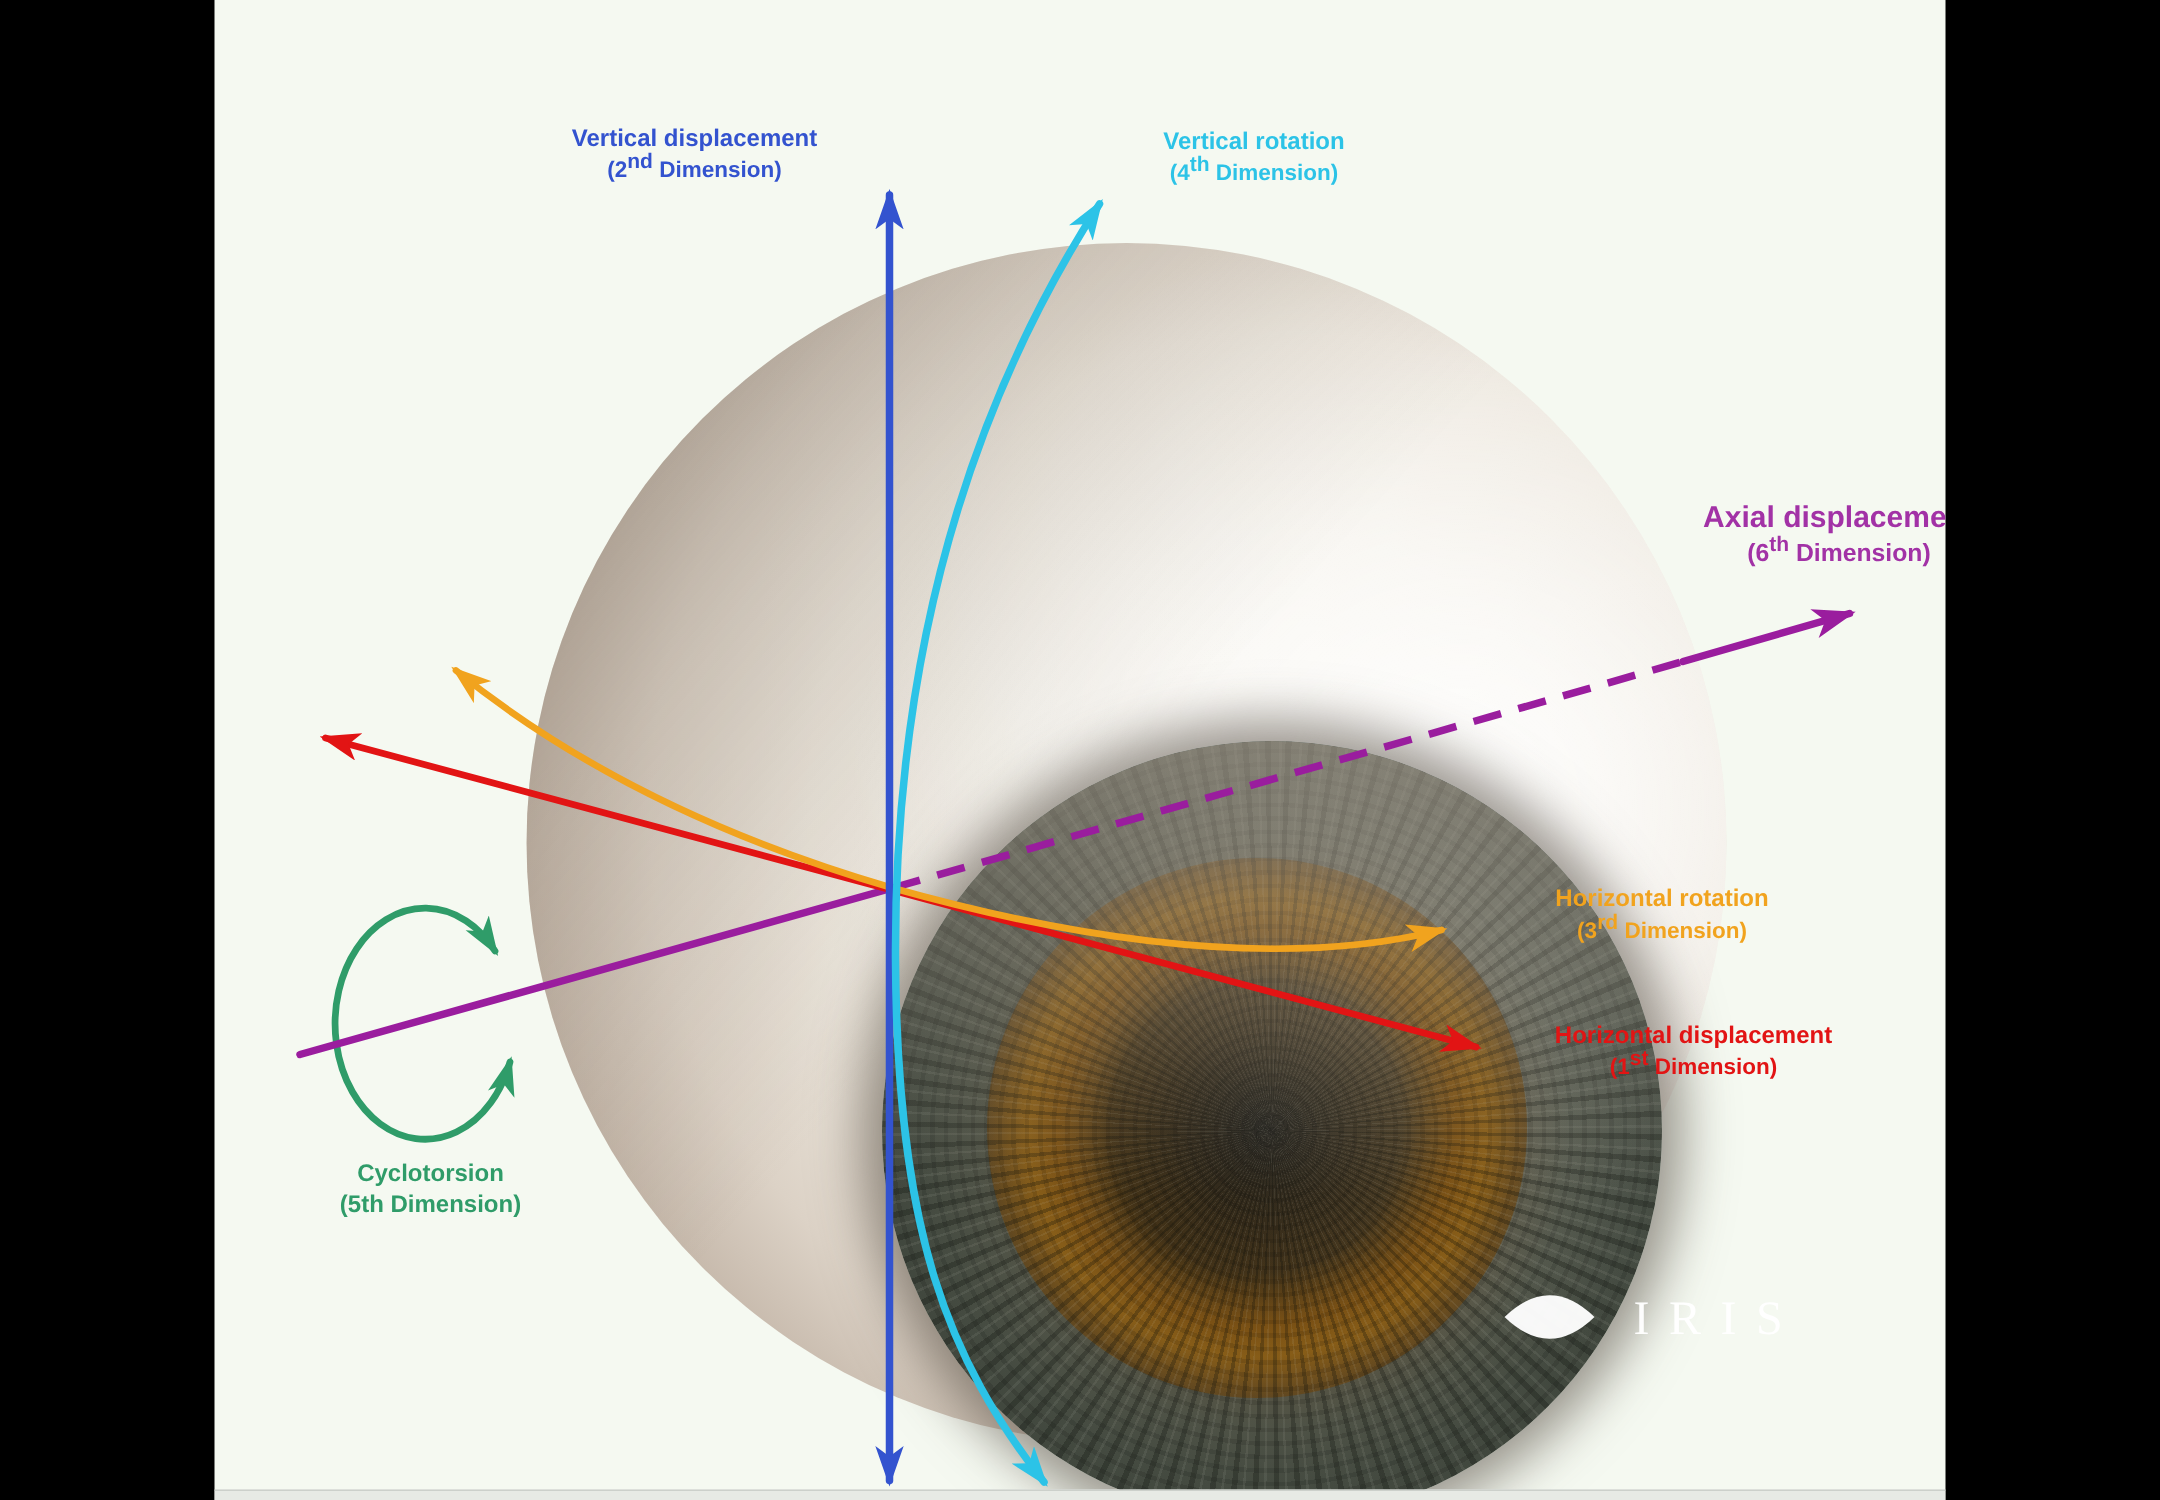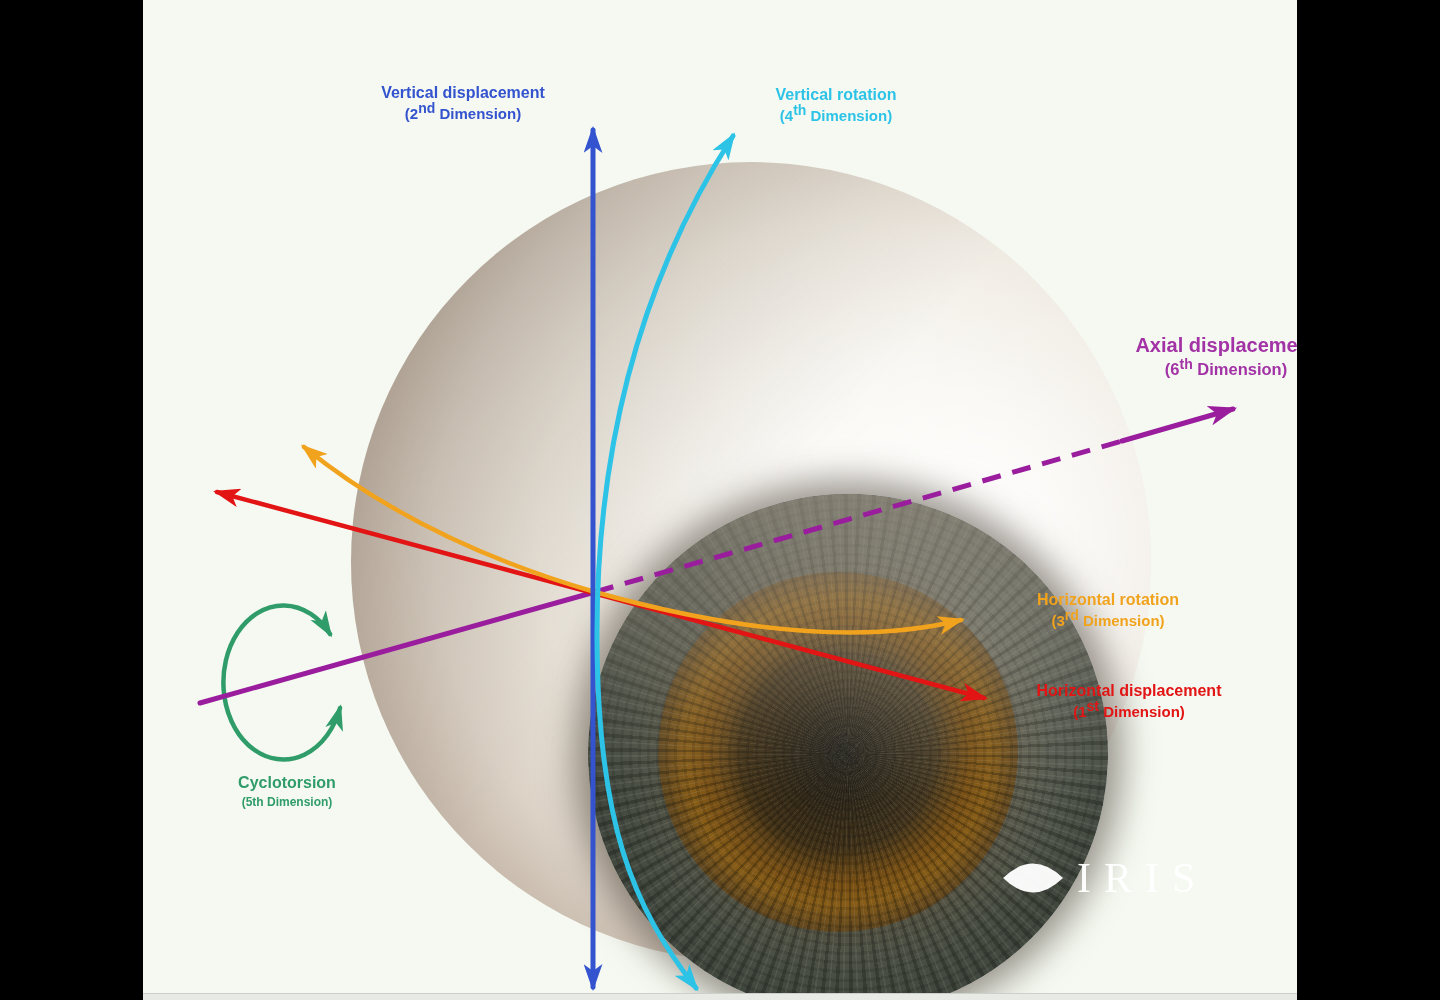--- a/index.html
+++ b/index.html
@@ -85,28 +85,28 @@
   .lbl .d{font-size:15px;display:block;margin-top:2px;}
   .lbl sup{font-size:14px;vertical-align:super;line-height:0;}
   .lbl-blue{color:var(--blue);}
   .lbl-cyan{color:var(--cyan);}
   .lbl-purple{color:var(--purple-label);}
   .lbl-orange{color:var(--orange);margin-left:20px;}
   .lbl-red{color:var(--red);}
   .lbl-green{color:var(--green);}
   .lbl-axial .t{font-size:20px;}
   .lbl-axial .d{font-size:16.5px;}
-  .lbl-cyclo .d{font-size:12px;}
+  .lbl-cyclo .d{font-size:16px;}
   
   .watermark{
     position:absolute;left:858px;top:856px;display:flex;align-items:center;gap:12px;
     color:rgba(255,255,255,.96);
   }
   .watermark .wtext{
-    font-family:"Liberation Serif", serif;font-size:42px;letter-spacing:13px;line-height:1;
+    font-family:"Liberation Serif", serif;font-size:32px;letter-spacing:13px;line-height:1;margin-left:12px;
   }
   
   .footer-strip{
     position:absolute;left:0;right:0;top:993px;height:7px;
     background:var(--footer-strip,#e7eae5);
     border-top:1px solid #ccd0cb;
   }
 </style>
 </head>
 <body>

